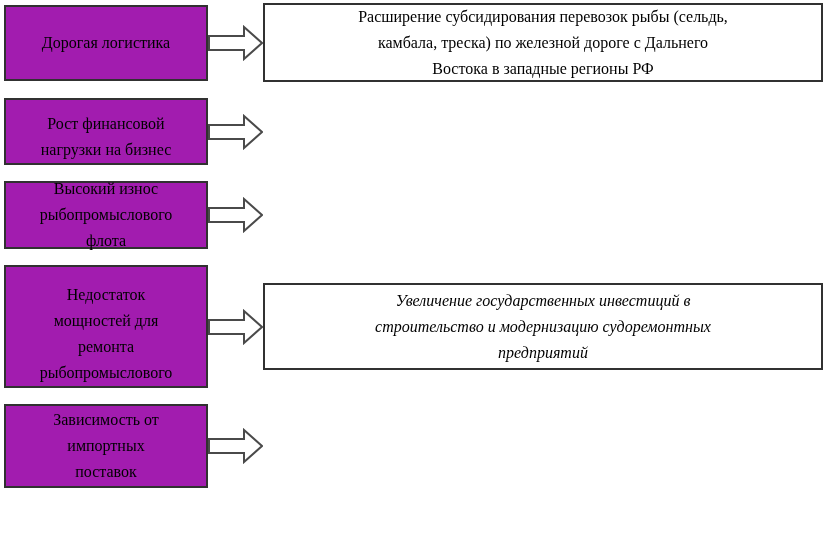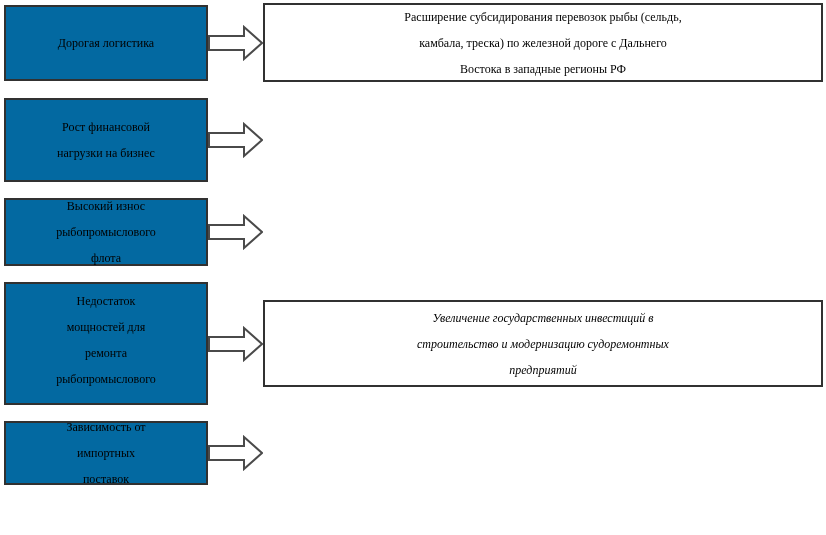--- a/index.html
+++ b/index.html
@@ -25,21 +25,21 @@
   }
   .row {
     display: flex;
     align-items: center;
   }
   .pbox {
     box-sizing: border-box;
     margin-left: 4px;
     width: 204px;
     border: 2px solid #313131;
-    background: #0369a1;
+    background: #a21caf;
     display: flex;
     align-items: center;
     justify-content: center;
     text-align: center;
     padding: 0 4px;
     flex: none;
   }
   .sbox {
     box-sizing: border-box;
     width: 560px;
@@ -47,41 +47,41 @@
     background: #ffffff;
     display: flex;
     align-items: center;
     justify-content: center;
     text-align: center;
     padding: 0 8px;
     flex: none;
   }
   .box-text {
     white-space: pre-line;
-    font-size: 12px;
+    font-size: 16px;
     line-height: 26px;
   }
   .arrow-wrap {
     flex: none;
     width: 55px;
     height: 36px;
     display: flex;
     align-items: center;
   }
   .arrow-wrap svg { display: block; }
   
   .r1 .pbox { height: 76px; }
   .r1 .sbox { height: 79px; }
-  .r2 .pbox { height: 84px; }
+  .r2 .pbox { height: 67px; align-items: flex-end; }
   .r2 .sbox { height: 107px; }
   .r3 .pbox { height: 68px; }
   .r3 .sbox { height: 88px; }
-  .r4 .pbox { height: 123px; align-items: flex-start; overflow: hidden; padding-top: 4px; }
+  .r4 .pbox { height: 123px; align-items: flex-end; overflow: hidden; padding-top: 4px; }
   .r4 .sbox { height: 87px; font-style: italic; }
-  .r5 .pbox { height: 64px; }
+  .r5 .pbox { height: 84px; }
   .r5 .sbox { height: 94px; }
 </style>
 </head>
 <body>
 
 <div class="diagram">
 
   <div class="row r1">
     <div class="pbox">
       <span class="box-text">Дорогая логистика</span>

